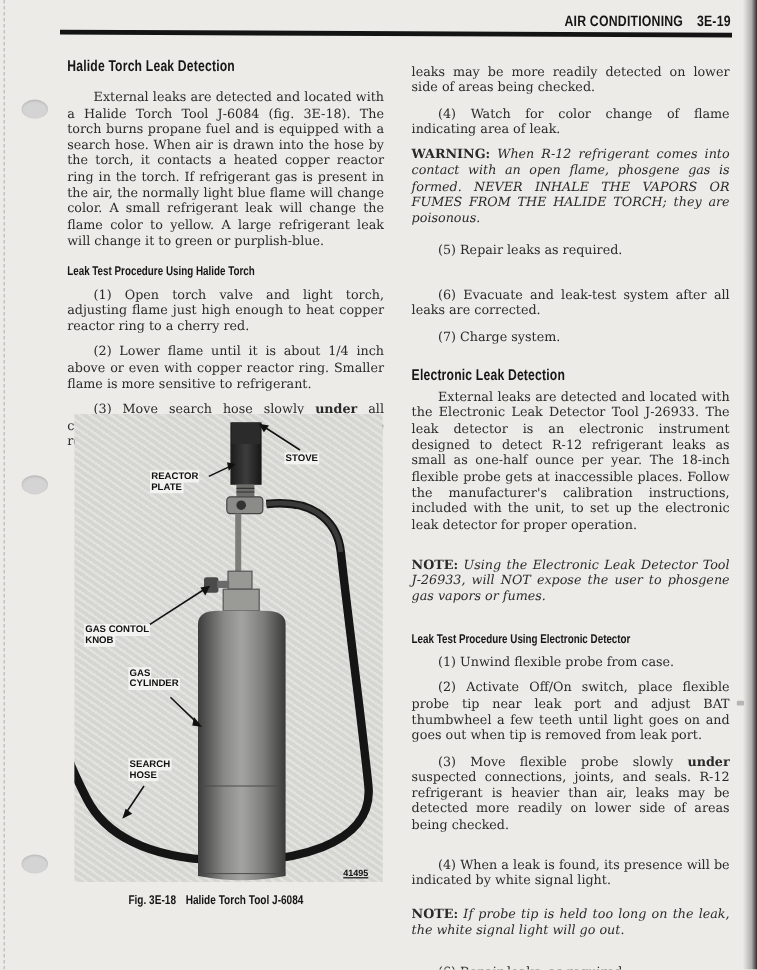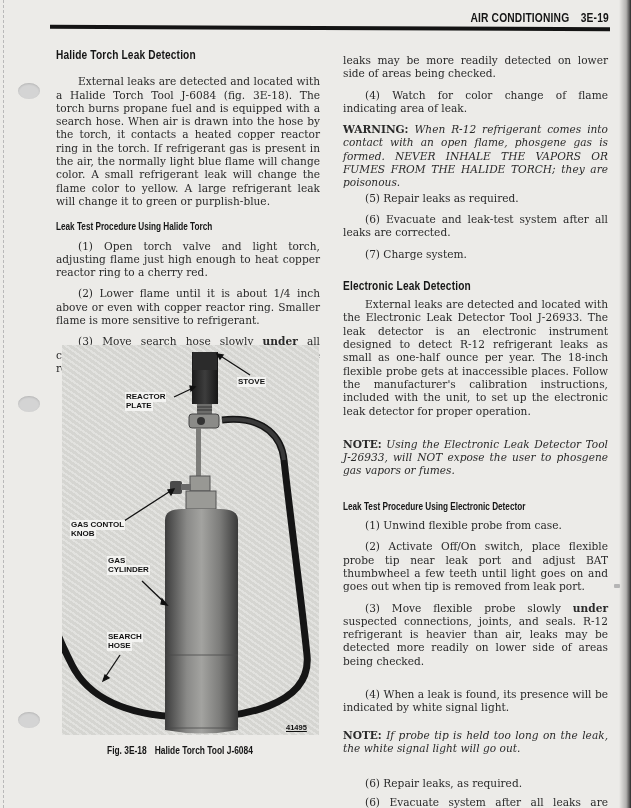--- a/index.html
+++ b/index.html
@@ -169,22 +169,22 @@
   <div class="fig-number" style="left:224px;top:378px">41495</div>
 </div>
 <div class="fig-caption">
   <span>Fig. 3E-18</span><span class="cap-title">Halide Torch Tool J-6084</span>
 </div>
 
 <div class="col col-right" style="top:54px">
   <p class="nind">leaks may be more readily detected on lower side of areas being checked.</p>
   <p class="ind" style="margin-top:8px">(4) Watch for color change of flame indicating area of leak.</p>
   <p class="nind ital" style="margin-top:8px"><span class="warn-label">WARNING:</span><span> When R-12 refrigerant comes into contact with an open flame, phosgene gas is formed. NEVER INHALE THE VAPORS OR FUMES FROM THE HALIDE TORCH; they are poisonous.</span></p>
-  <p class="ind" style="margin-top:2px">(5) Repair leaks as required.</p>
-  <p class="ind" style="margin-top:8px">(6) Evacuate and leak-test system after all leaks are corrected.</p>
+  <p class="ind" style="margin-top:13px">(5) Repair leaks as required.</p>
+  <p class="ind" style="margin-top:24px">(6) Evacuate and leak-test system after all leaks are corrected.</p>
   <p class="ind" style="margin-top:8px">(7) Charge system.</p>
   <h2 class="sec" style="margin-top:18px">Electronic Leak Detection</h2>
   <p class="ind" style="margin-top:6px">External leaks are detected and located with the Electronic Leak Detector Tool J-26933. The leak detector is an electronic instrument designed to detect R-12 refrigerant leaks as small as one-half ounce per year. The 18-inch flexible probe gets at inaccessible places. Follow the manufacturer's calibration instructions, included with the unit, to set up the electronic leak detector for proper operation.</p>
   <p class="nind ital" style="margin-top:20px"><span class="note-label">NOTE:</span><span> Using the Electronic Leak Detector Tool J-26933, will NOT expose the user to phosgene gas vapors or fumes.</span></p>
   <h3 class="sub" style="margin-top:22px">Leak Test Procedure Using Electronic Detector</h3>
   <p class="ind" style="margin-top:6px">(1) Unwind flexible probe from case.</p>
   <p class="ind" style="margin-top:8px">(2) Activate Off/On switch, place flexible probe tip near leak port and adjust BAT thumbwheel a few teeth until light goes on and goes out when tip is removed from leak port.</p>
   <p class="ind" style="margin-top:8px"><span>(3) Move flexible probe slowly </span><b class="kw">under</b><span> suspected connections, joints, and seals. R-12 refrigerant is heavier than air, leaks may be detected more readily on lower side of areas being checked.</span></p>
   <p class="ind" style="margin-top:20px">(4) When a leak is found, its presence will be indicated by white signal light.</p>
   <p class="nind ital" style="margin-top:14px"><span class="note-label">NOTE:</span><span> If probe tip is held too long on the leak, the white signal light will go out.</span></p>

